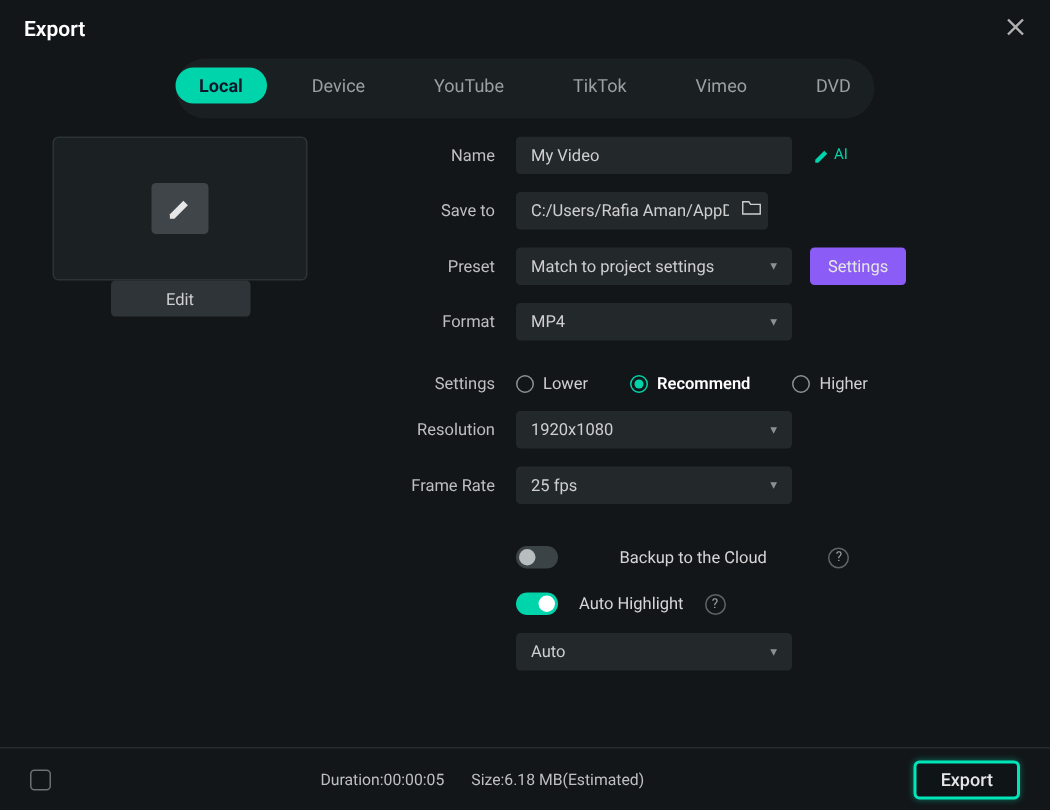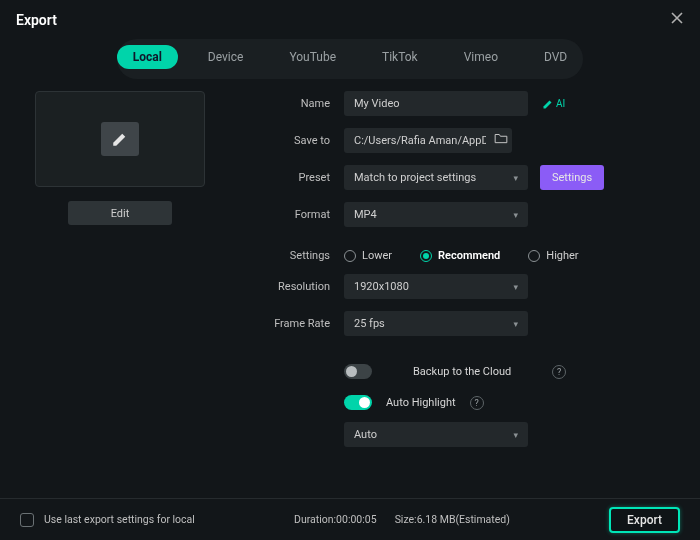--- a/index.html
+++ b/index.html
@@ -8,21 +8,21 @@
 .titlebar { display:flex; align-items:center; justify-content:space-between; padding:10px 16px; }
 .titlebar .title { font-size:14px; font-weight:600; color:#fff; }
 .close-x { font-size:16px; color:#b0b0b0; cursor:pointer; }
 .tabs { display:flex; gap:14px; justify-content:center; padding:6px 0 10px; background:#1a1f22; border-radius:20px; width:fit-content; margin:0 auto; }
 .tab { font-size:12px; color:#9aa0a3; padding:5px 16px; border-radius:14px; cursor:pointer; }
 .tab.active { background:#00d4aa; color:#0f172a; font-weight:700; }
 .body { display:flex; flex:1; overflow:hidden; padding:12px 10px 0 20px; }
 .left-col { width:200px; display:flex; flex-direction:column; align-items:center; }
 .thumb { width:170px; height:96px; background:#1b2022; border:1px solid #2d3336; border-radius:4px; display:flex; align-items:center; justify-content:center; }
 .thumb-inner { width:38px; height:34px; background:#3f4549; border-radius:3px; display:flex; align-items:center; justify-content:center; }
-.edit-btn { margin-top:14px; width:104px; height:24px; background:#2e3437; border:none; border-radius:3px; color:#cfcfcf; font-size:11px; cursor:pointer; }
+.edit-btn { width:93px; height:24px; background:#2e3437; border:none; border-radius:3px; color:#cfcfcf; font-size:11px; cursor:pointer; }
 .right-col { flex:1; padding-left:28px; overflow-y:auto; position:relative; padding-right:28px; }
 .right-col::-webkit-scrollbar { width:6px; }
 .right-col::-webkit-scrollbar-thumb { background:#3c4346; border-radius:3px; }
 .section-title { font-size:12px; color:#d6d6d6; margin:4px 0 14px; }
 .row { display:flex; align-items:center; margin-bottom:12px; }
 .row label { width:96px; text-align:right; font-size:11px; color:#bfbfbf; padding-right:14px; }
 .text-input, .select { height:25px; background:#23282b; border:none; border-radius:3px; color:#cfcfcf; font-size:11px; padding:0 10px; width:184px; }
 .select { display:flex; align-items:center; justify-content:space-between; cursor:pointer; }
 .chev { font-size:9px; color:#8b9194; }
 .ai-icon { margin-left:14px; font-size:10px; color:#00d4aa; display:flex; align-items:flex-start; gap:2px; }
@@ -178,21 +178,20 @@
           <span class="chev">▾</span>
         </div>
       </div>
 
     </div>
   </div>
 
   <div class="footer">
     <div class="footer-left">
       <span class="checkbox"></span>
-      <span>Use last export settings for local</span>
     </div>
     <div class="footer-mid">
       <span>Duration:00:00:05</span>
       <span>Size:6.18 MB(Estimated)</span>
     </div>
     <button class="export-btn">Export</button>
   </div>
 
 </div>
 

